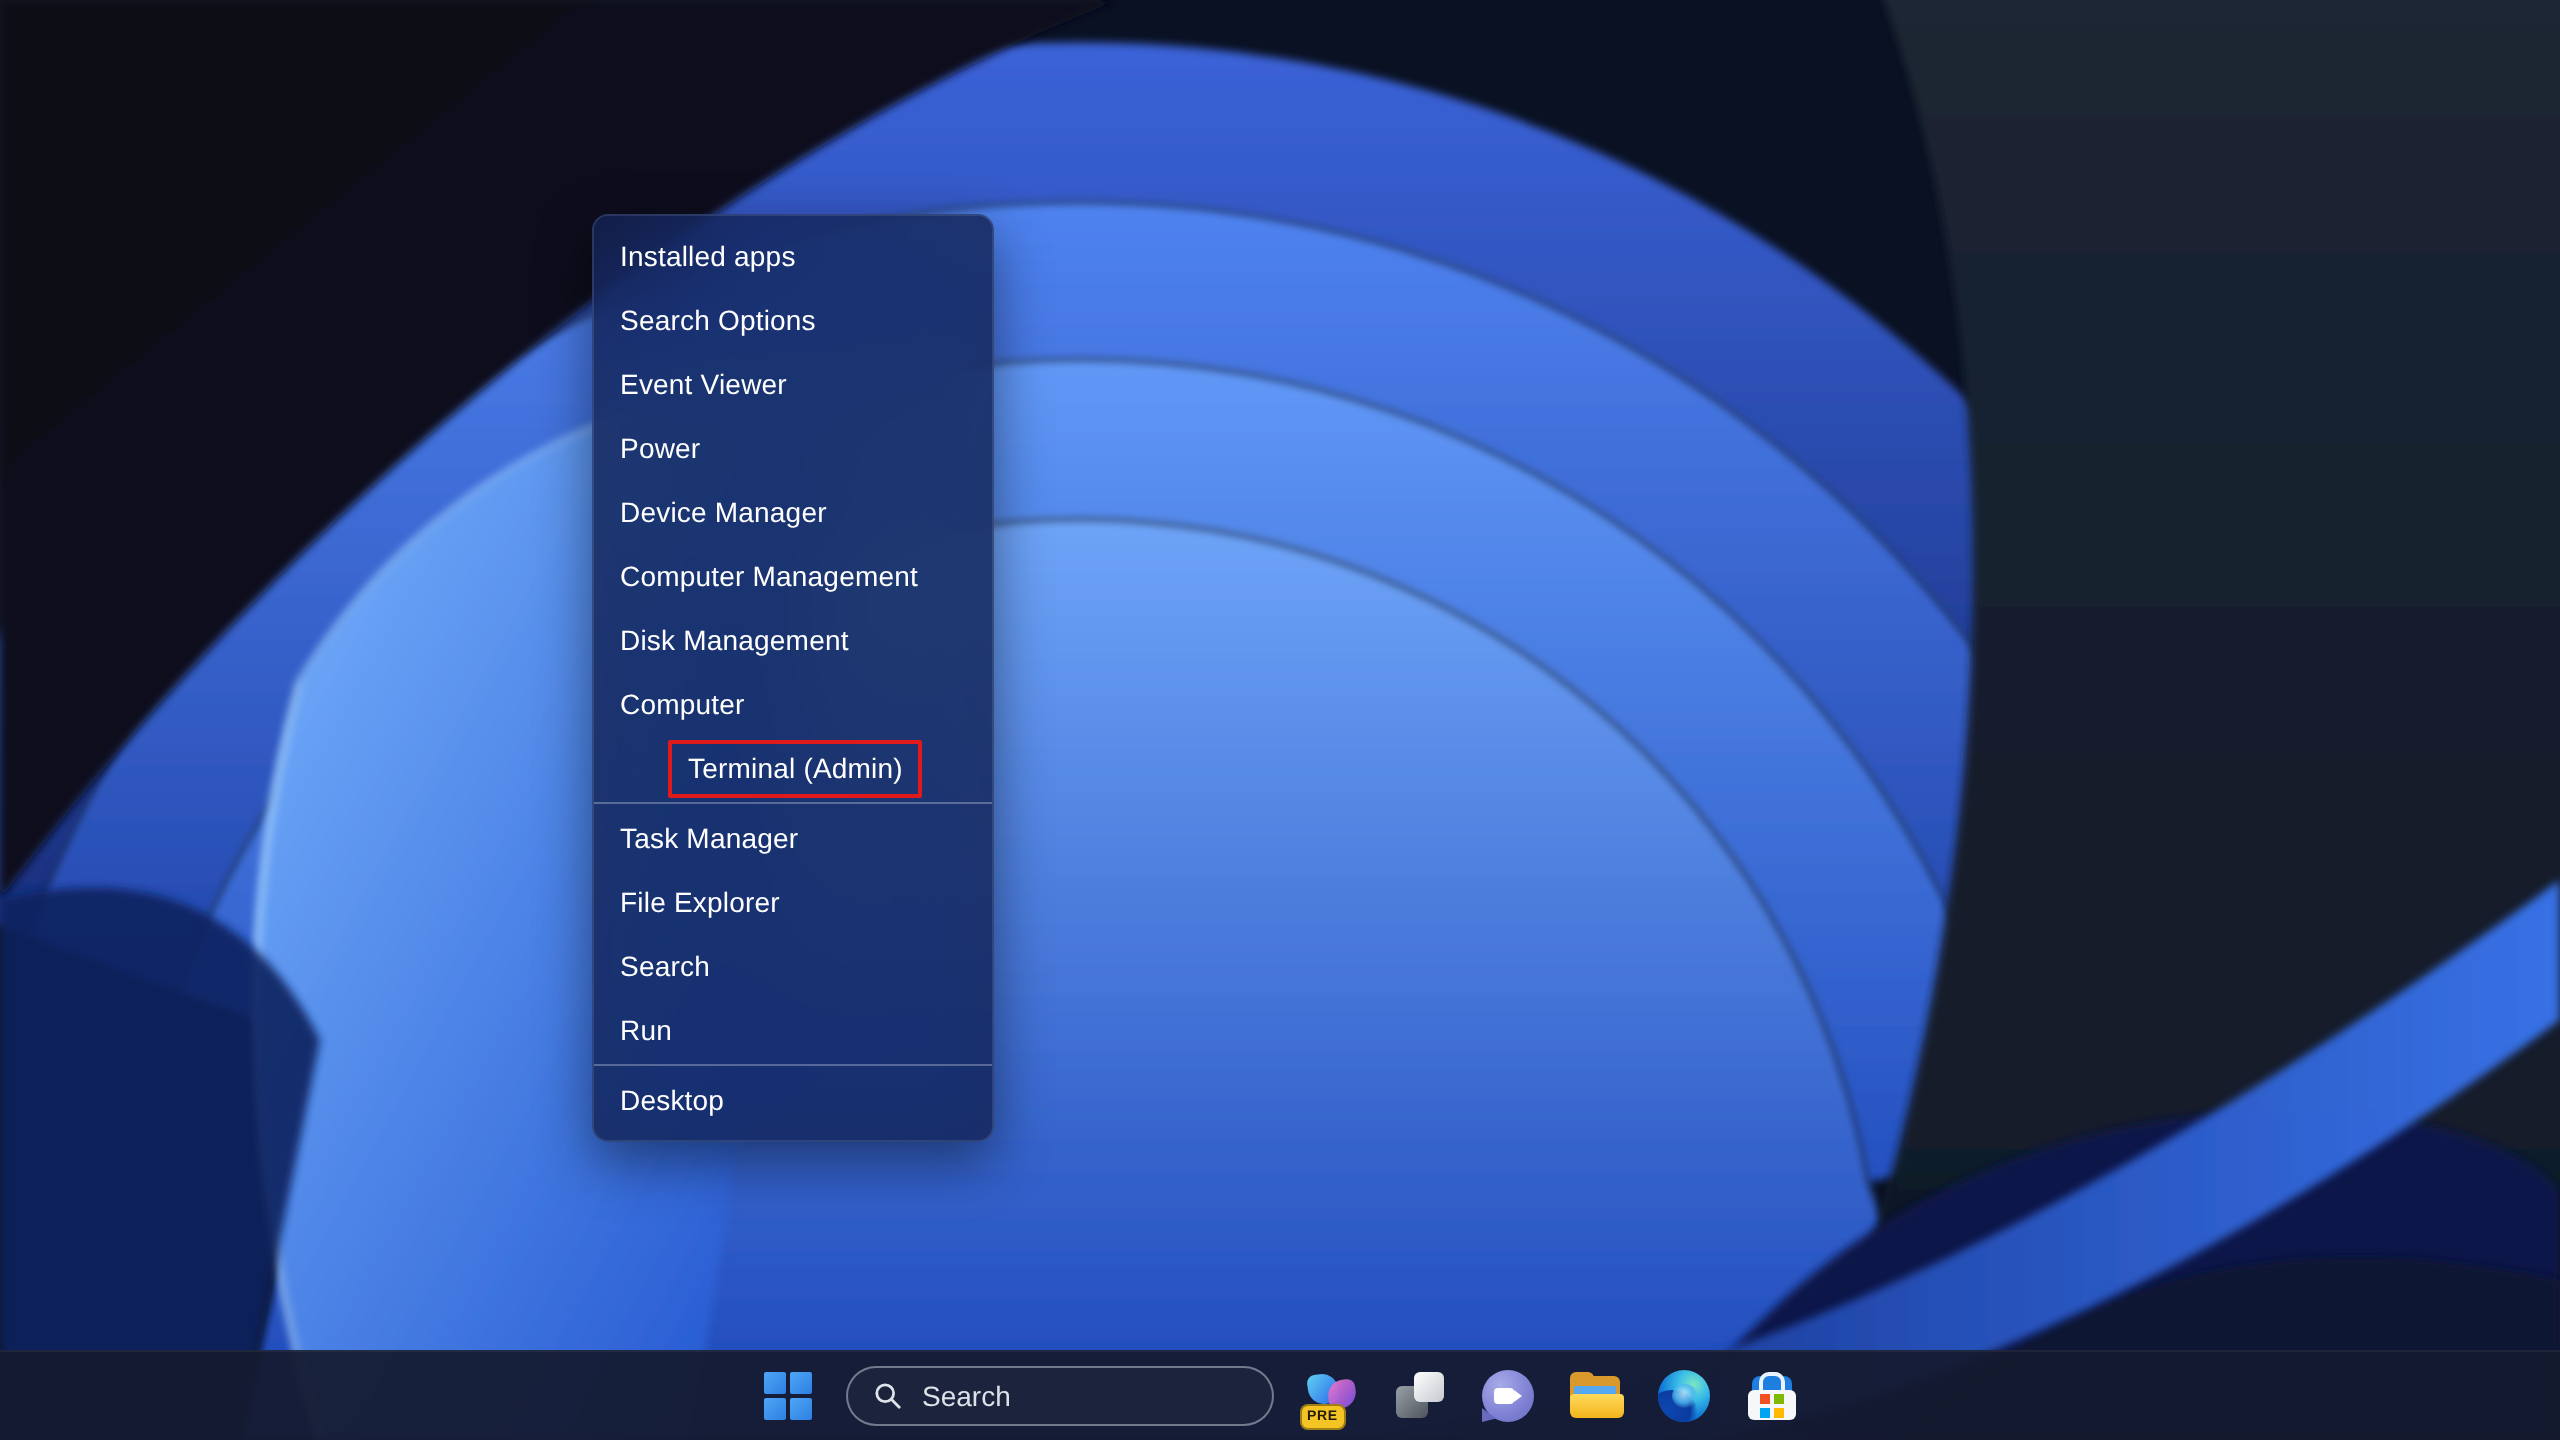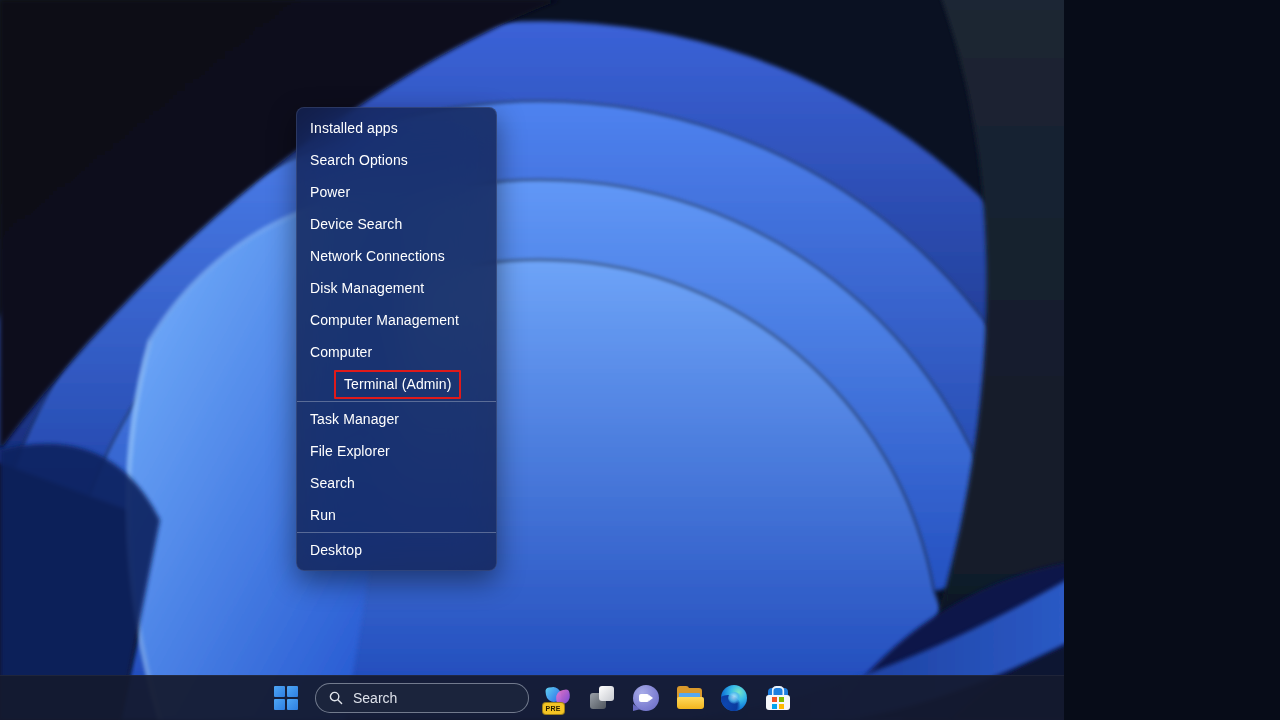--- a/index.html
+++ b/index.html
@@ -1,17 +1,17 @@
 <!DOCTYPE html>
 <html><head>
 <meta charset="utf-8">
 <style>
   html,body{margin:0;padding:0;width:1280px;height:720px;overflow:hidden;background:#070c18;
     font-family:"Liberation Sans",sans-serif;-webkit-font-smoothing:antialiased;}
-  .stage{position:relative;width:1064px;height:720px;overflow:hidden;}
+  .stage{position:relative;width:1280px;height:720px;overflow:hidden;}
 
   
   .wallpaper{position:absolute;inset:0;z-index:0;}
 
   
   .winx-menu{
     position:absolute;left:296px;top:107px;width:201px;z-index:20;
     background:rgba(19,34,82,0.82);
     backdrop-filter:blur(22px) saturate(140%);
     border:1px solid rgba(255,255,255,0.10);
@@ -181,33 +181,33 @@
   </svg>
 
   <div class="winx-menu">
       <div class="menu-item">
         <span class="menu-label">Installed apps</span>
       </div>
       <div class="menu-item">
         <span class="menu-label">Search Options</span>
       </div>
       <div class="menu-item">
+        <span class="menu-label">Event Viewer</span>
+      </div>
+      <div class="menu-item">
         <span class="menu-label">Power</span>
       </div>
       <div class="menu-item">
-        <span class="menu-label">Device Search</span>
-      </div>
-      <div class="menu-item">
-        <span class="menu-label">Network Connections</span>
+        <span class="menu-label">Device Manager</span>
+      </div>
+      <div class="menu-item">
+        <span class="menu-label">Computer Management</span>
       </div>
       <div class="menu-item">
         <span class="menu-label">Disk Management</span>
-      </div>
-      <div class="menu-item">
-        <span class="menu-label">Computer Management</span>
       </div>
       <div class="menu-item">
         <span class="menu-label">Computer</span>
       </div>
       <div class="menu-item highlighted">
         <span class="menu-label" style="border-color: rgb(224, 26, 26); margin-left: 24px;">Terminal (Admin)</span>
       </div>
       <div class="menu-sep"></div>
       <div class="menu-item">
         <span class="menu-label">Task Manager</span>

